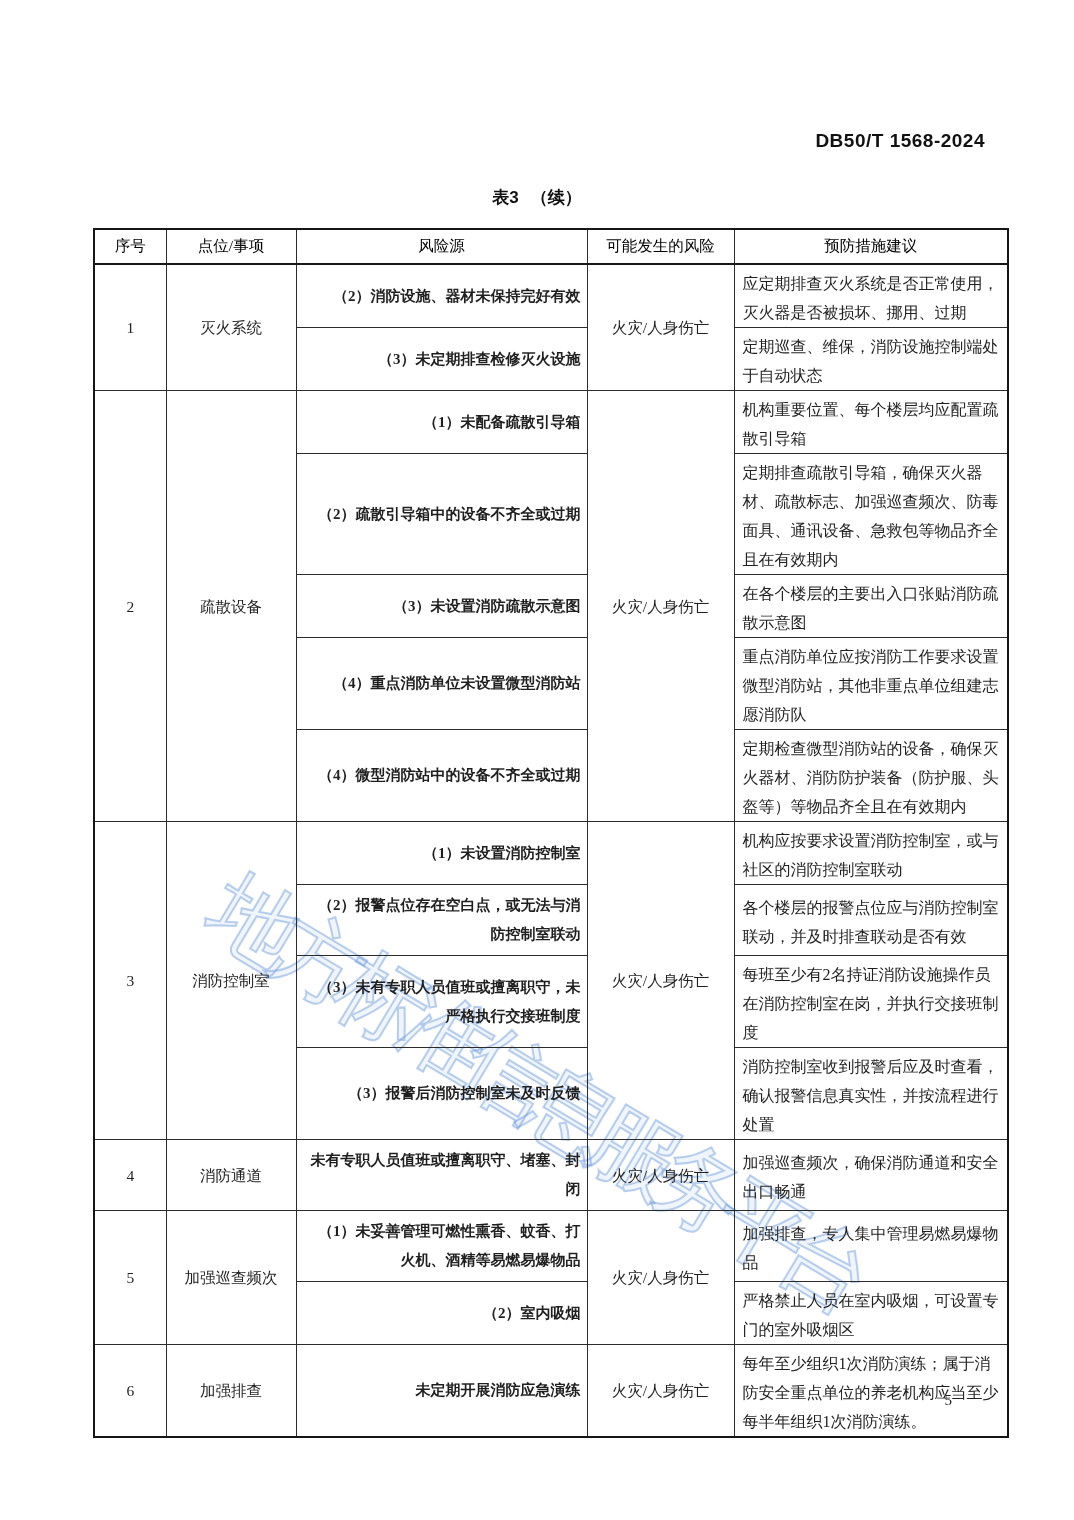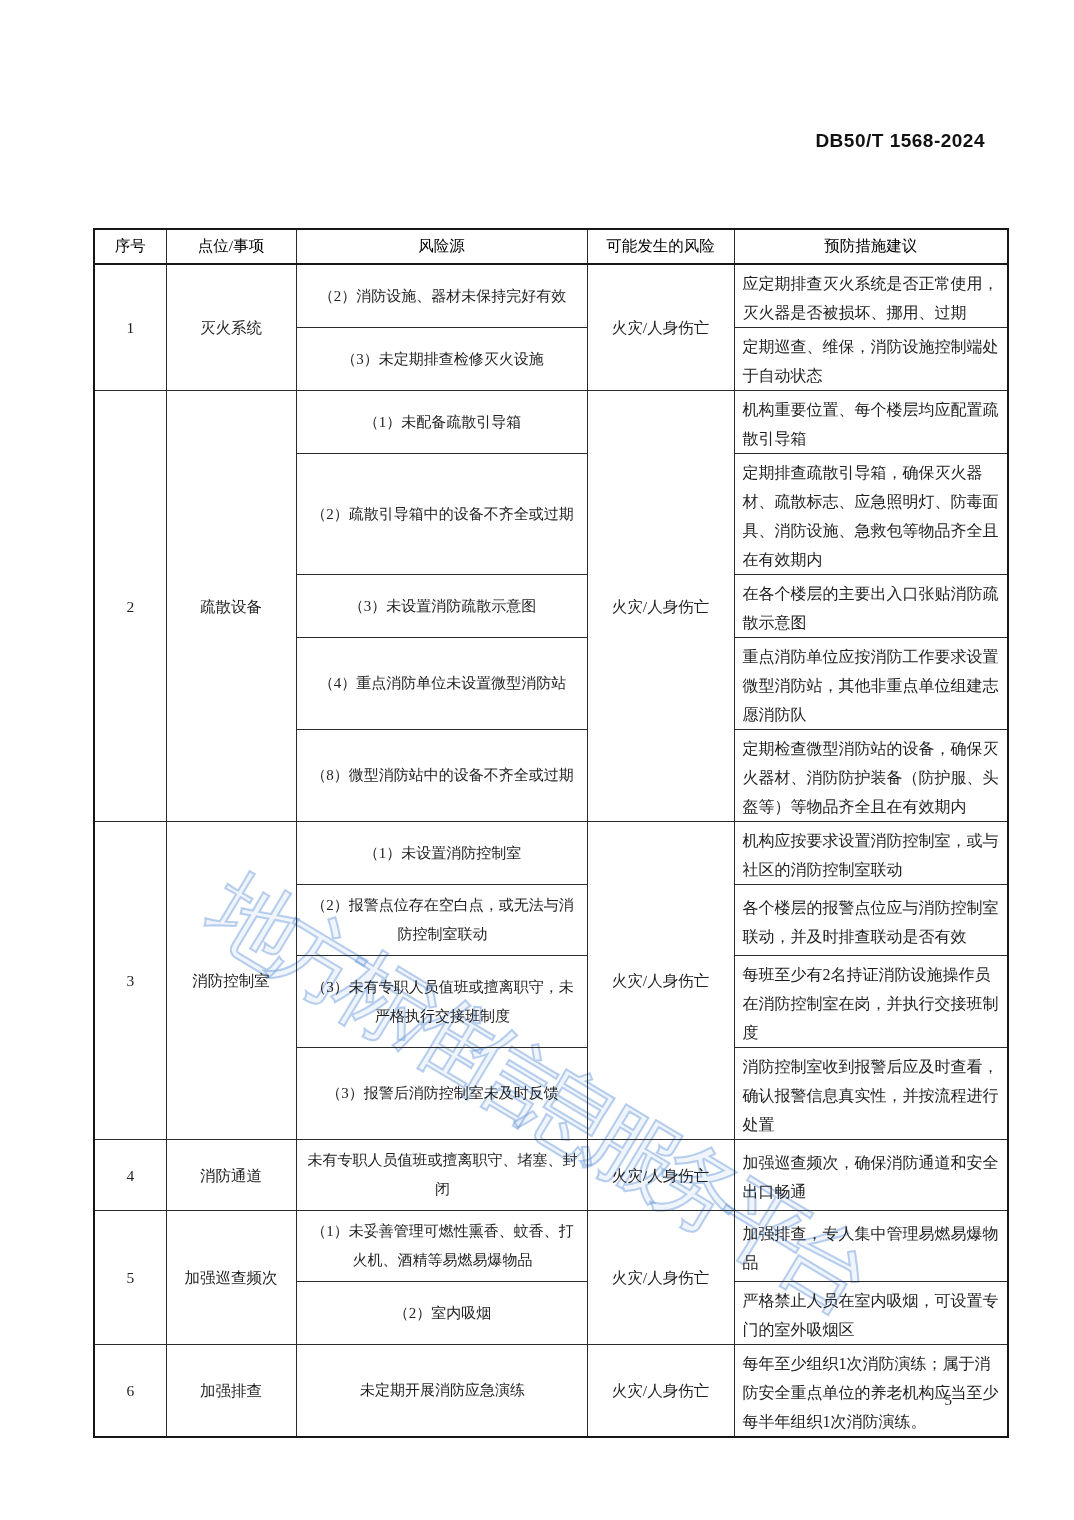--- a/index.html
+++ b/index.html
@@ -48,34 +48,35 @@
     font-weight:normal;
   }
   .risk-table thead th{
     height:33px;text-align:center;
     font-size:15.5px;color:#000000;
     border-bottom:2px solid #161616;
     padding:0 2px;
   }
   .risk-table td{font-size:15px;line-height:29px;color:#1f1f1f;}
   td.c-no,td.c-item,td.c-risk{text-align:center;padding:2px 3px;font-size:15.5px;}
-  td.c-source{text-align:center;padding:6px 6px 6px 8px;}
+  td.c-source{text-align:right;padding:6px 6px 6px 8px;font-weight:bold;}
   td.c-measure{text-align:left;padding:4px 6px 0 8px;font-size:16px;line-height:29px;}
   .page-number{
     position:absolute;top:1392px;right:122px;
     font-size:15px;color:#222;
   }
 </style>
 </head>
 <body>
 
 <div class="page">
 
   <div class="doc-code">DB50/T 1568-2024</div>
 
+  <div class="table-title"><span>表3</span><span class="gap"></span><span>（续）</span></div>
 
   <div class="watermark">地方标准信息服务平台</div>
 
   <table class="risk-table">
     <colgroup>
       <col style="width:72px">
       <col style="width:130px">
       <col style="width:291px">
       <col style="width:147px">
       <col style="width:274px">
@@ -103,32 +104,32 @@
         </tr>
         <tr>
           <td class="c-no" rowspan="5">2</td>
           <td class="c-item" rowspan="5">疏散设备</td>
           <td class="c-source">（1）未配备疏散引导箱</td>
           <td class="c-risk" rowspan="5">火灾/人身伤亡</td>
           <td class="c-measure">机构重要位置、每个楼层均应配置疏散引导箱</td>
         </tr>
         <tr>
           <td class="c-source">（2）疏散引导箱中的设备不齐全或过期</td>
-          <td class="c-measure">定期排查疏散引导箱，确保灭火器材、疏散标志、应急照明灯、防毒面具、消防设施、急救包等物品齐全且在有效期内</td>
+          <td class="c-measure">定期排查疏散引导箱，确保灭火器材、疏散标志、加强巡查频次、防毒面具、通讯设备、急救包等物品齐全且在有效期内</td>
         </tr>
         <tr>
           <td class="c-source">（3）未设置消防疏散示意图</td>
           <td class="c-measure">在各个楼层的主要出入口张贴消防疏散示意图</td>
         </tr>
         <tr>
           <td class="c-source">（4）重点消防单位未设置微型消防站</td>
           <td class="c-measure">重点消防单位应按消防工作要求设置微型消防站，其他非重点单位组建志愿消防队</td>
         </tr>
         <tr>
-          <td class="c-source">（8）微型消防站中的设备不齐全或过期</td>
+          <td class="c-source">（4）微型消防站中的设备不齐全或过期</td>
           <td class="c-measure">定期检查微型消防站的设备，确保灭火器材、消防防护装备（防护服、头盔等）等物品齐全且在有效期内</td>
         </tr>
         <tr>
           <td class="c-no" rowspan="4">3</td>
           <td class="c-item" rowspan="4">消防控制室</td>
           <td class="c-source">（1）未设置消防控制室</td>
           <td class="c-risk" rowspan="4">火灾/人身伤亡</td>
           <td class="c-measure">机构应按要求设置消防控制室，或与社区的消防控制室联动</td>
         </tr>
         <tr>

